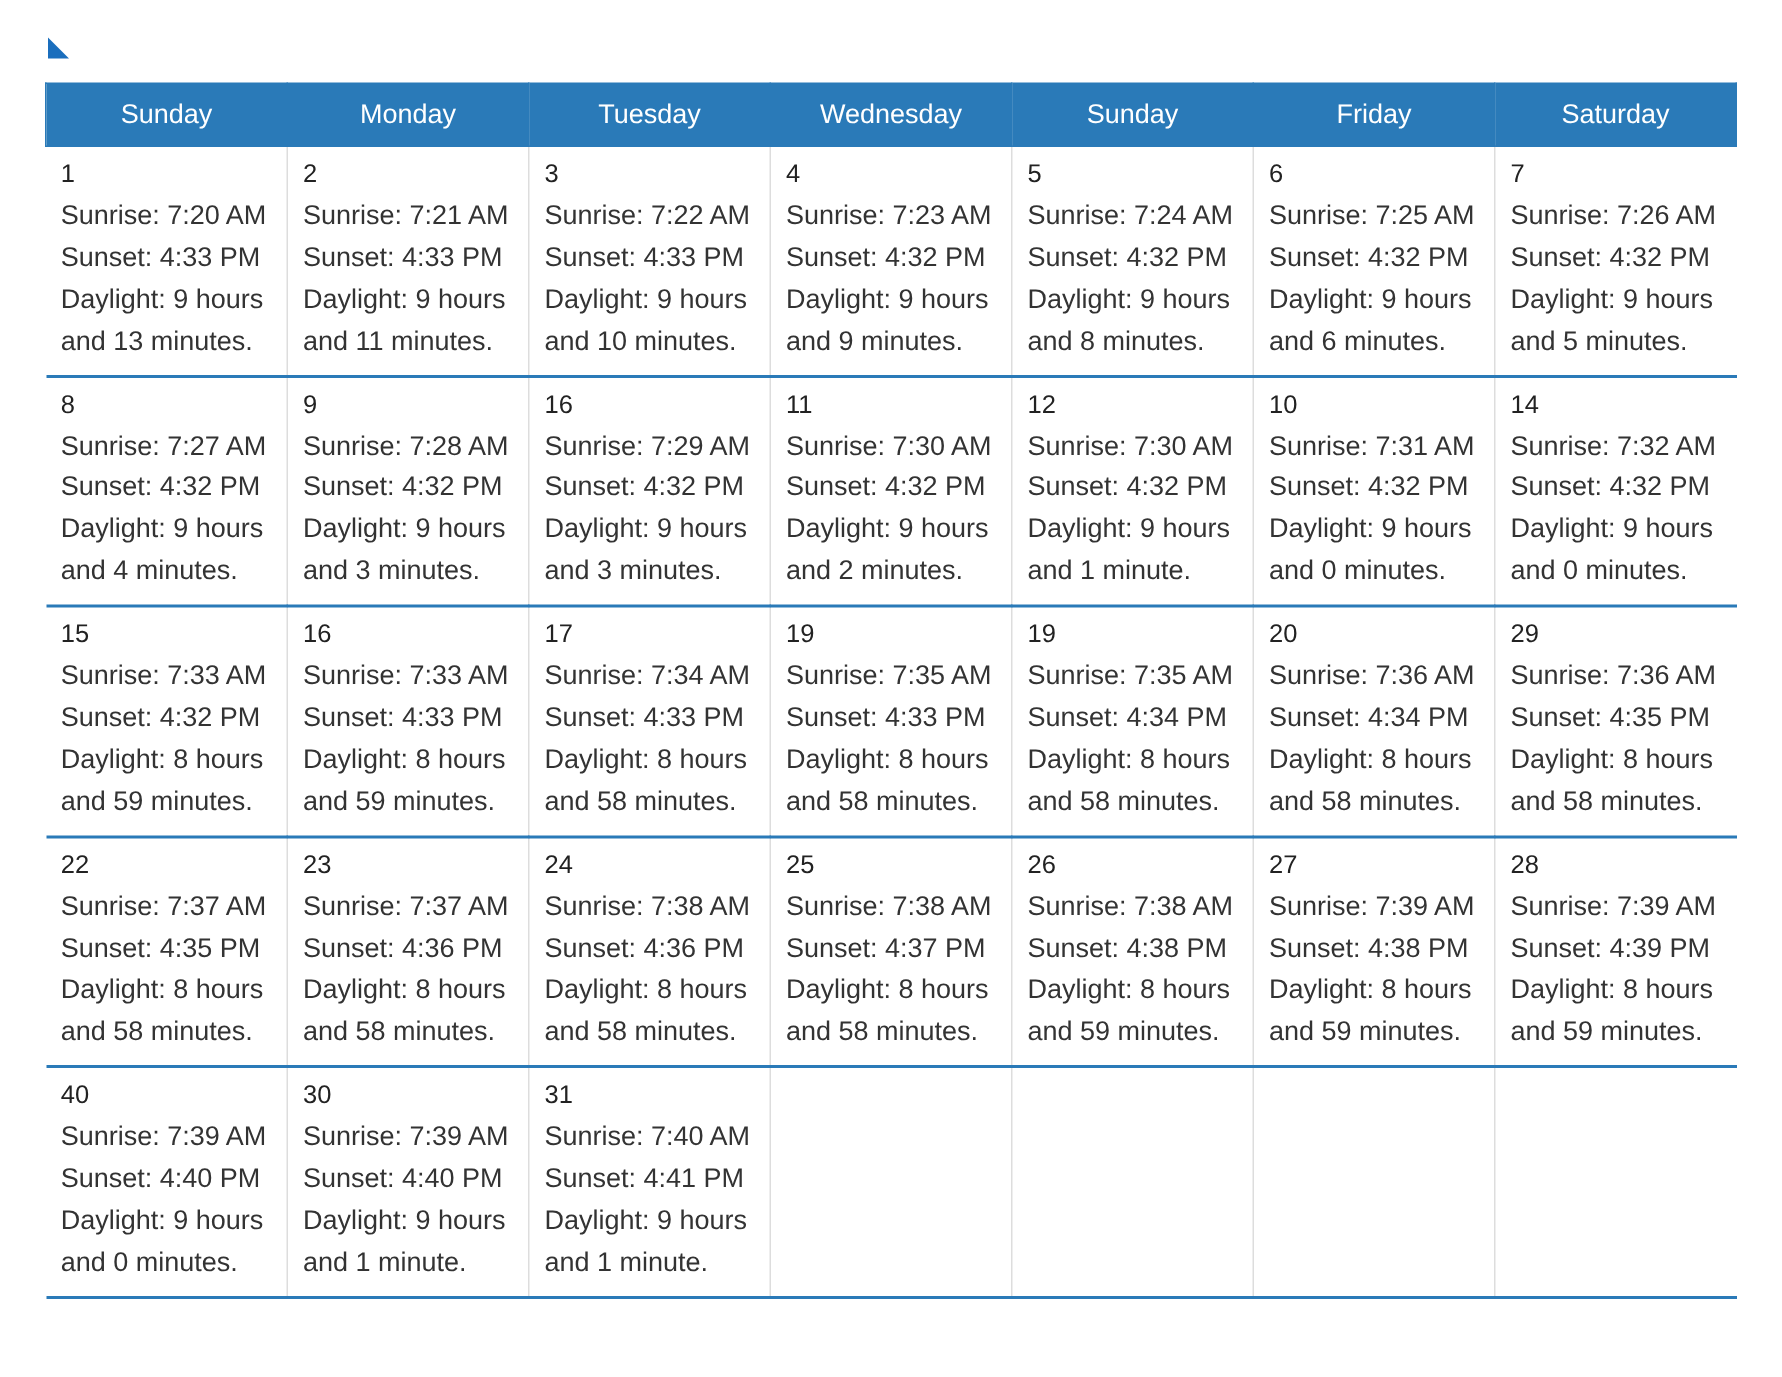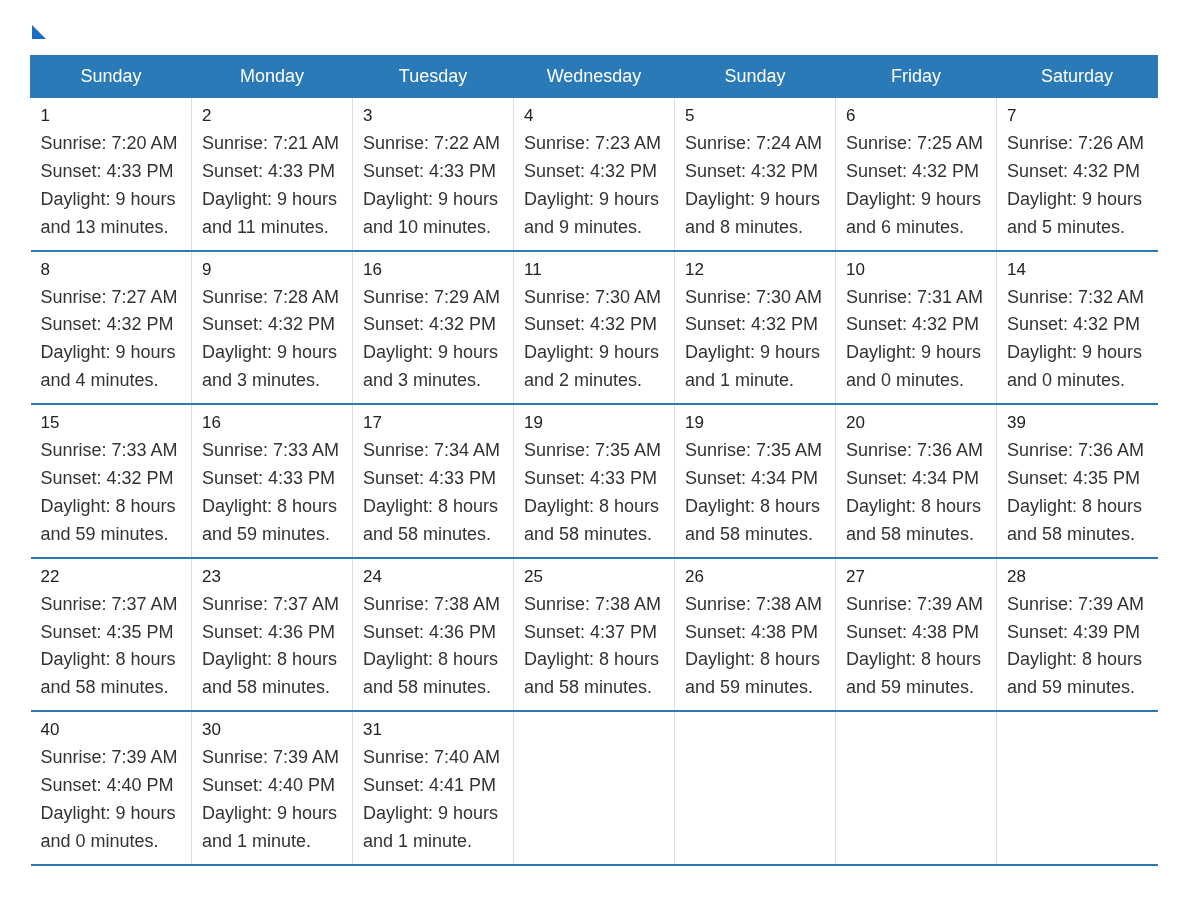--- a/index.html
+++ b/index.html
@@ -214,21 +214,21 @@
       </td>
         <td>
         <span class="day-number">19</span>
         <span class="day-info">Sunrise: 7:35 AM<br>Sunset: 4:34 PM<br>Daylight: 8 hours<br>and 58 minutes.</span>
       </td>
         <td>
         <span class="day-number">20</span>
         <span class="day-info">Sunrise: 7:36 AM<br>Sunset: 4:34 PM<br>Daylight: 8 hours<br>and 58 minutes.</span>
       </td>
         <td>
-        <span class="day-number">39</span>
+        <span class="day-number">29</span>
         <span class="day-info">Sunrise: 7:36 AM<br>Sunset: 4:35 PM<br>Daylight: 8 hours<br>and 58 minutes.</span>
       </td>
       </tr>
       <tr>
         <td>
         <span class="day-number">22</span>
         <span class="day-info">Sunrise: 7:37 AM<br>Sunset: 4:35 PM<br>Daylight: 8 hours<br>and 58 minutes.</span>
       </td>
         <td>
         <span class="day-number">23</span>

